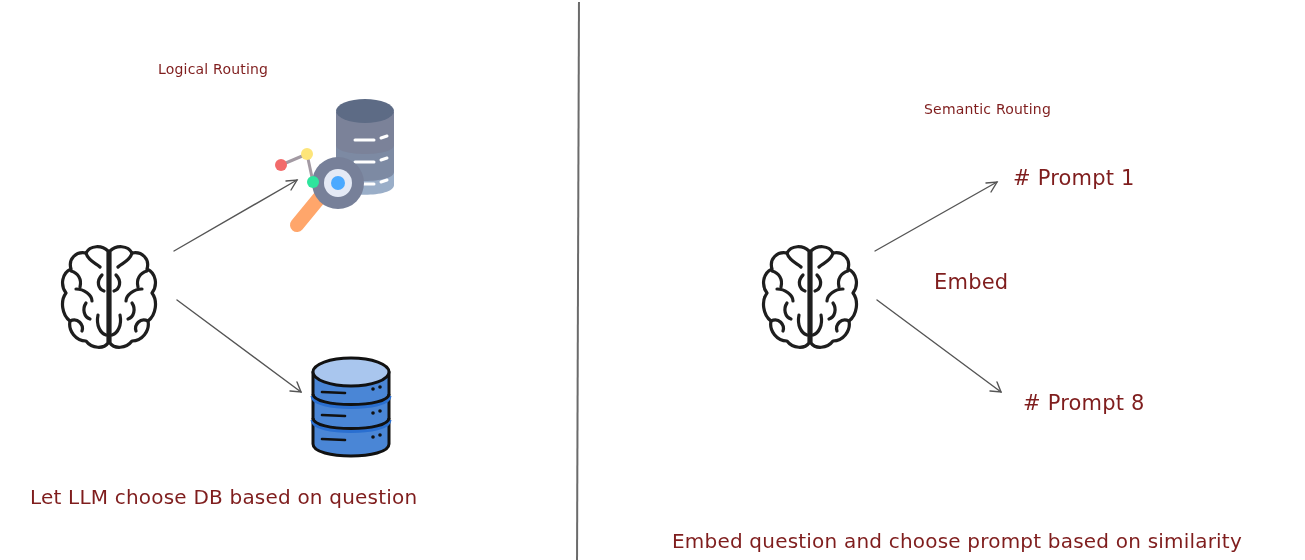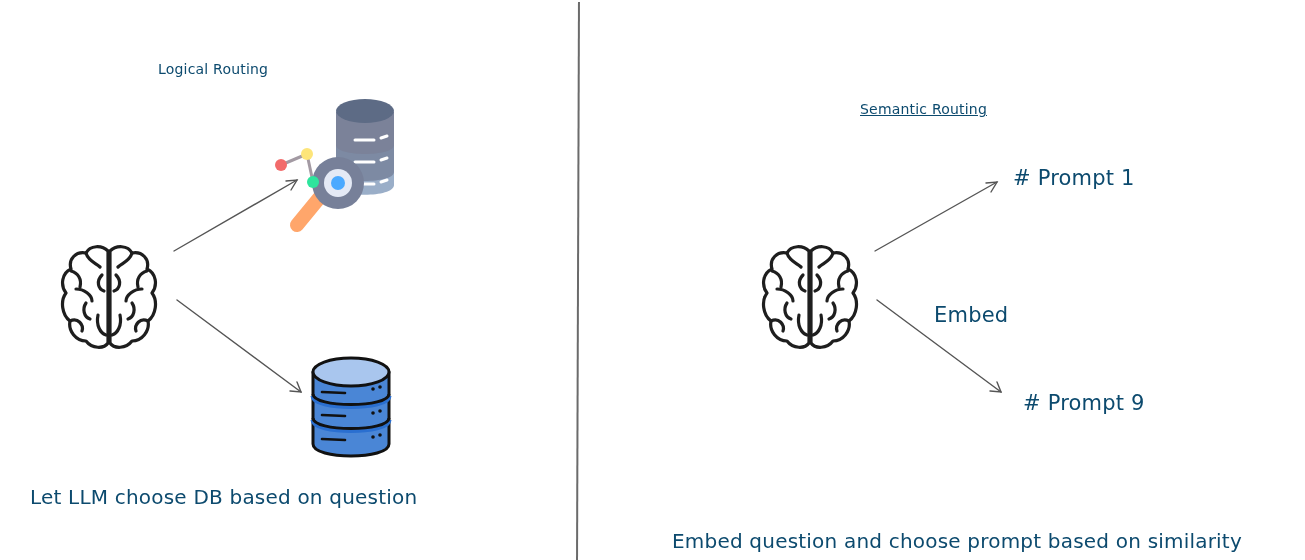--- a/index.html
+++ b/index.html
@@ -1,19 +1,19 @@
 <!DOCTYPE html>
 <html><head>
 <meta charset="utf-8">
 <style>
   html, body { margin: 0; padding: 0; background: #ffffff; }
   body { width: 1305px; height: 560px; position: relative; overflow: hidden;
          font-family: "DejaVu Sans", sans-serif; color: #1e1e1e; }
   .abs { position: absolute; }
-  .label { position: absolute; white-space: nowrap; color: #0c4a6e;
+  .label { position: absolute; white-space: nowrap; color: #7f1d1d;
            font-family: "DejaVu Sans", sans-serif; letter-spacing: 0.2px; }
   .title-sm { font-size: 14px; }
   .caption { font-size: 20px; }
   .prompt { font-size: 21px; }
   .embed { font-size: 21px; }
   svg { position: absolute; left: 0; top: 0; overflow: visible; }
 </style>
 </head>
 <body>
 
@@ -117,21 +117,21 @@
         <circle cx="380" cy="411" r="1.8"></circle>
       <circle cx="373" cy="437" r="1.8"></circle>
         <circle cx="380" cy="435" r="1.8"></circle>
     </g>
   </svg>
 
   <div class="label caption" style="left:30px; top:485px;">Let LLM choose DB based on question</div>
 </div>
 
 <div>
-  <div class="label title-sm" style="left:860px; top:101px;text-decoration:underline;">Semantic Routing</div>
+  <div class="label title-sm" style="left:924px; top:101px;">Semantic Routing</div>
 
   <svg width="1305" height="560">
     <g transform="translate(763,245)" fill="none" stroke="#1e1e1e" stroke-width="3.2" stroke-linecap="round" stroke-linejoin="round">
       <path d="M46 6 C40 0 28 0 24 8 C14 6 6 14 9 24 C0 28 -2 40 4 48 C-2 56 0 70 8 76 C6 86 14 96 24 96 C30 104 42 104 46 98 Z"></path>
       <path d="M48 6 C54 0 66 0 70 8 C80 6 88 14 85 24 C94 28 96 40 90 48 C96 56 94 70 86 76 C88 86 80 96 70 96 C64 104 52 104 48 98 Z"></path>
       <path d="M24 8 C26 16 34 18 38 22"></path>
       <path d="M9 26 C16 28 20 34 18 42"></path>
       <path d="M14 44 C22 44 30 50 30 56"></path>
       <path d="M24 58 C20 64 22 72 28 74"></path>
       <path d="M8 76 C16 72 22 80 20 86"></path>
@@ -154,17 +154,17 @@
     </g>
   </svg>
   <svg width="1305" height="560">
     <g stroke="#555555" stroke-width="1.4" fill="none" stroke-linecap="round">
       <line x1="877" y1="300" x2="1001" y2="392"></line>
       <path d="M990 391 L1001 392 L997 382"></path>
     </g>
   </svg>
 
   <div class="label prompt" style="left:1013px; top:166px;"># Prompt 1</div>
-  <div class="label embed" style="left:934px; top:270px;margin-top:33px;">Embed</div>
-  <div class="label prompt" style="left:1023px; top:391px;"># Prompt 9</div>
+  <div class="label embed" style="left:934px; top:270px;">Embed</div>
+  <div class="label prompt" style="left:1023px; top:391px;"># Prompt 8</div>
 
   <div class="label caption" style="left:672px; top:485px;margin-top:44px;">Embed question and choose prompt based on similarity</div>
 </div>
 
 </body></html>

